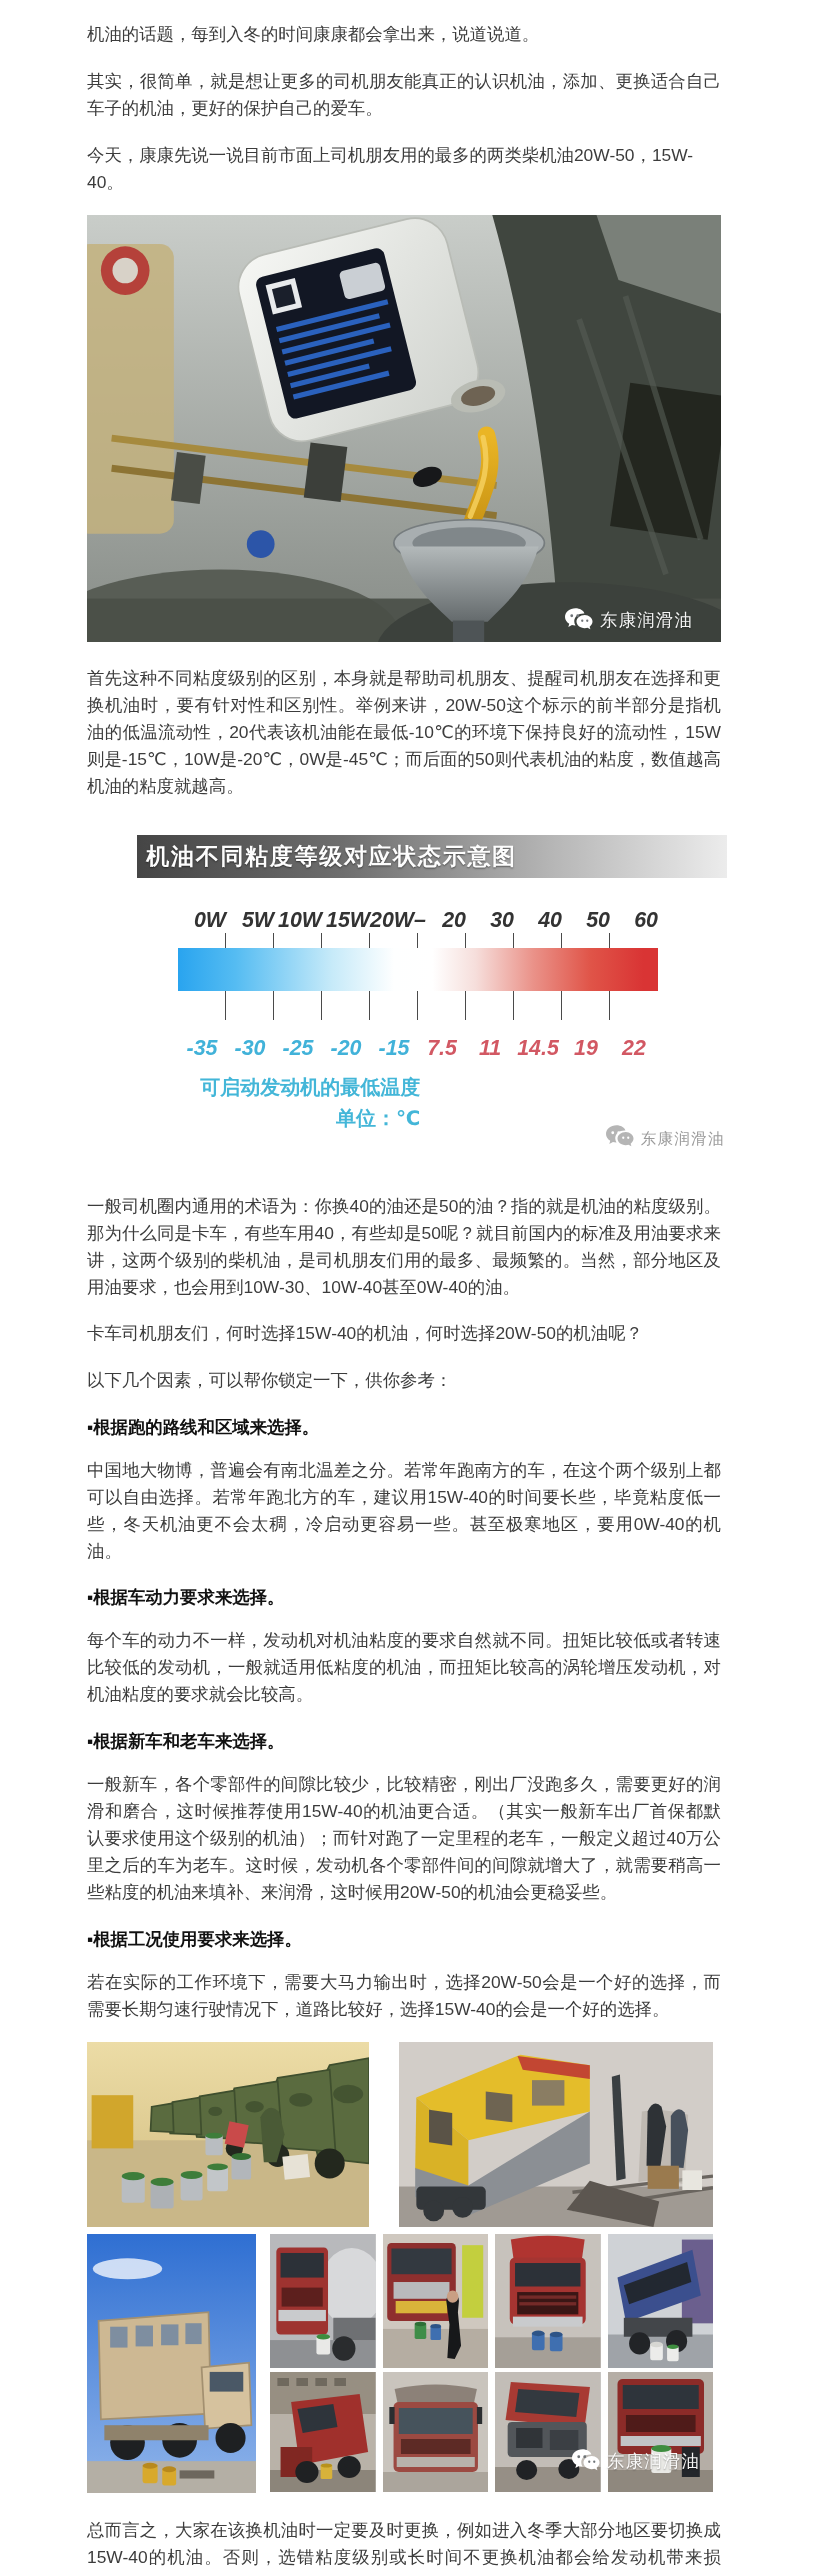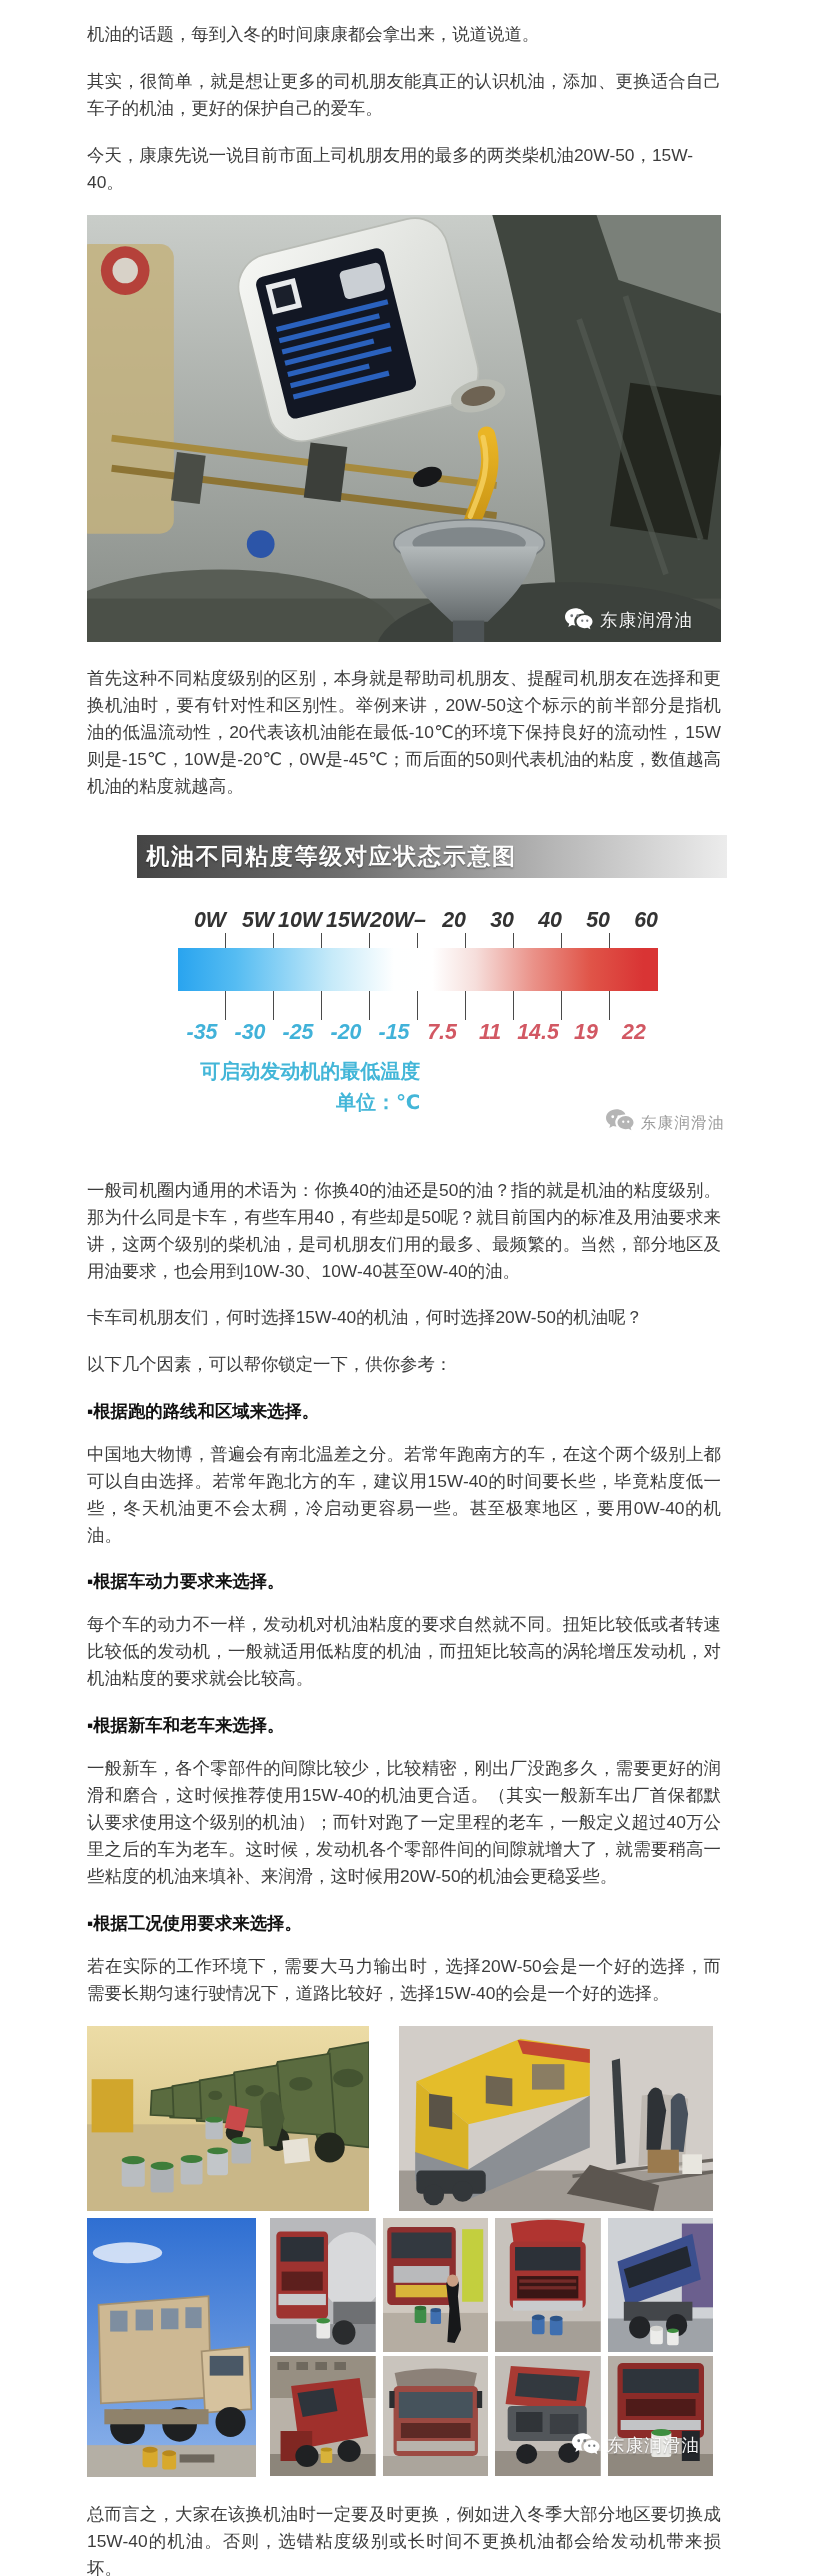--- a/index.html
+++ b/index.html
@@ -46,21 +46,21 @@
   .ticks { height: 15px; }
   .ticks .c { border-right: 1.7px solid #4a4a4a; }
   .ticks .c:last-child { border-right: none; }
   .ticks-b { height: 29px; }
   .gradient-bar {
     width: 480px; height: 43px;
     background: linear-gradient(90deg,
       #29a4ef 0%, #55bcf2 12%, #c6eaf9 32%, #feffff 45%, #ffffff 53%,
       #f6dedb 62%, #ea9289 74%, #e05448 86%, #d93434 97%, #d93434 100%);
   }
-  .labels-bottom { margin-top: 0; }
+  .labels-bottom { margin-top: 16px; }
   .labels-bottom .c { font-size: 21.4px; font-weight: bold; font-style: italic; }
   .cold-t { color: #41b2d9; }
   .hot-t { color: #d25863; }
   .captions { position: relative; height: 101px; margin-top: 10.4px; }
   .cap { position: absolute; top: 0; text-align: right; font-weight: bold; font-size: 20px; line-height: 31px; }
   .cap span { display: block; }
   .cap-cold { left: 4%; width: 44%; color: #43b6d8; }
   .cap-hot { left: 47%; width: 44%; color: #cf3a44; }
   .wm-chart { right: 2.3px; bottom: 23px; }
 

